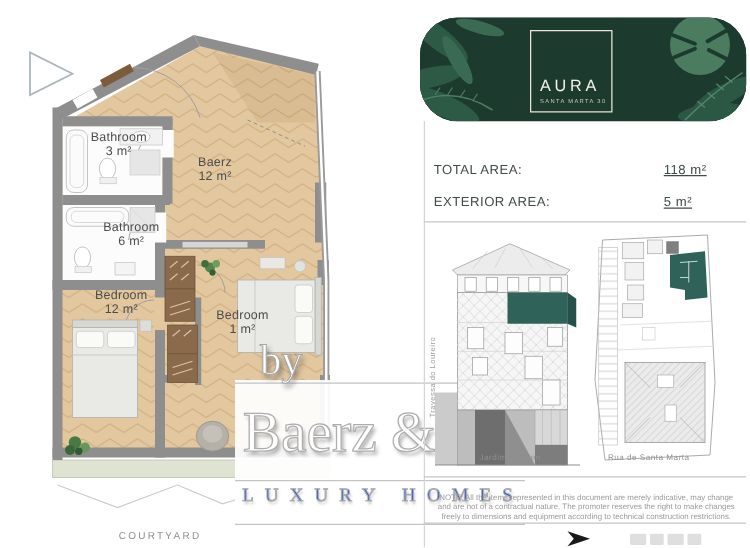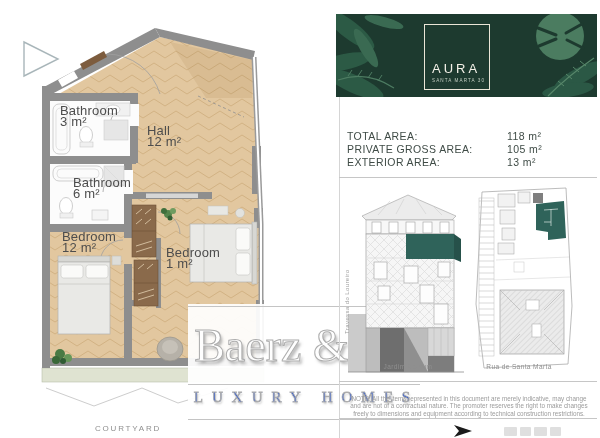--- a/index.html
+++ b/index.html
@@ -1,45 +1,45 @@
 <!DOCTYPE html>
 <html><head>
 <meta charset="utf-8">
 <style>
   html,body{margin:0;padding:0;background:#fff;}
   .stage{position:relative;width:600px;height:438px;background:#ffffff;overflow:hidden;
          font-family:"Liberation Sans",sans-serif;}
   .abs{position:absolute;}
 
   
-  .room-label{position:absolute;color:#4d4d4d;font-size:13px;line-height:10.5px;letter-spacing:.2px;}
+  .room-label{position:absolute;text-align:center;color:#4d4d4d;font-size:10px;line-height:10.5px;letter-spacing:.2px;}
   .courtyard{position:absolute;left:95px;top:424px;width:95px;text-align:left;font-size:8px;
              letter-spacing:1.8px;color:#8f8f8f;}
 
   
   .wm-box{position:absolute;left:188px;top:304px;width:232px;height:118px;background:rgba(255,255,255,.93);}
   .wm-rule{position:absolute;left:188px;width:232px;height:1px;background:#c4c4c4;}
   .wm-brand{position:absolute;left:188px;top:309px;width:232px;height:74px;line-height:74px;text-align:center;
             font-family:"Liberation Serif",serif;font-size:46px;color:#fefefe;
             -webkit-text-stroke:1px #adadad;text-shadow:2px 3px 3px rgba(110,110,110,.5);}
   .wm-tag{position:absolute;left:188px;top:389px;width:232px;text-align:center;
           font-family:"Liberation Serif",serif;font-size:15px;letter-spacing:9px;padding-left:5px;box-sizing:border-box;
           color:#1d4ed8;-webkit-text-stroke:.8px #adadad;text-shadow:1px 2px 2px rgba(110,110,110,.45);}
   .wm-by{position:absolute;left:208px;top:270px;font-family:"Liberation Serif",serif;font-size:34px;color:#ffffff;
          -webkit-text-stroke:.8px #a5a5a5;text-shadow:2px 3px 4px rgba(80,80,80,.75);}
 
   
-  .banner{position:absolute;left:336px;top:14px;width:261px;height:83px;background:#1d3a2f;overflow:hidden;}
+  .banner{position:absolute;left:336px;top:14px;width:261px;height:83px;background:#1d3a2f;overflow:hidden;border-radius:30px;}
   .logo-frame{position:absolute;left:88px;top:10px;width:64px;height:64px;border:1px solid #eae5d7;}
   .logo-text{position:absolute;left:7px;top:36px;font-size:13px;letter-spacing:3px;color:#f4f1e8;}
   .logo-sub{position:absolute;left:7px;top:53px;font-size:4.6px;letter-spacing:1.1px;color:#c2cdc1;}
   .panel-vline{position:absolute;left:339px;top:97px;width:1px;height:341px;background:#d5d5d5;}
   .unit-title{position:absolute;left:347px;top:110px;font-size:13px;font-weight:bold;color:#2d5850;letter-spacing:.4px;}
   .area-row{position:absolute;left:347px;width:245px;height:13px;font-size:10.5px;color:#3f4b46;letter-spacing:.4px;}
-  .area-row .av{position:absolute;left:160px;top:0;}
+  .area-row .av{position:absolute;left:184px;top:0;text-decoration:underline;}
   .hdiv{position:absolute;left:339px;width:258px;height:1px;background:#c6c6c6;}
   .street-label{position:absolute;left:344px;top:334px;transform:rotate(-90deg);transform-origin:0 0;
                 white-space:nowrap;font-size:6px;color:#9c9c9c;letter-spacing:.4px;}
   .cap{position:absolute;top:363px;text-align:center;font-size:6.5px;color:#8f8f8f;letter-spacing:.4px;}
   .cap1{left:367px;width:82px;}
   .cap2{left:467px;width:104px;}
   .disclaimer{position:absolute;left:347px;top:395px;width:244px;font-size:6.3px;line-height:7.4px;
               color:#9b9b9b;text-align:center;}
 </style>
 </head>
@@ -186,41 +186,42 @@
       <rect x="60" y="213" width="13" height="5" fill="#f0f0f0" stroke="#c3c3c3" stroke-width="0.5"></rect>
       <rect x="92" y="210" width="16" height="10" fill="#f4f4f4" stroke="#c3c3c3" stroke-width="0.6"></rect>
     </g>
   </svg>
 
   <div class="room-label" style="left:60px;top:106px;width:70px">
     <div>Bathroom</div>
     <div>3 m²</div>
   </div>
   <div class="room-label" style="left:147px;top:126px;width:50px">
-    <div>Hall</div>
+    <div>Baerz</div>
     <div>12 m²</div>
   </div>
   <div class="room-label" style="left:73px;top:178px;width:64px">
     <div>Bathroom</div>
     <div>6 m²</div>
   </div>
   <div class="room-label" style="left:62px;top:232px;width:70px">
     <div>Bedroom</div>
     <div>12 m²</div>
   </div>
   <div class="room-label" style="left:166px;top:248px;width:56px">
     <div>Bedroom</div>
     <div>1 m²</div>
   </div>
   <div class="courtyard">COURTYARD</div>
 
   <div class="wm-box"></div>
   <div class="wm-rule" style="top:306px"></div>
   <div class="wm-rule" style="top:384px"></div>
   <div class="wm-rule" style="top:419px"></div>
+  <div class="wm-by">by</div>
   <div class="wm-brand">Baerz &amp; Co</div>
   <div class="wm-tag">LUXURY HOMES</div>
 
   <div class="banner">
     <svg class="abs" style="left:0;top:0" width="261" height="83" viewBox="0 0 261 83">
       <rect width="261" height="83" fill="#1d3a2f"></rect>
       <g fill="#2c5a45">
         <ellipse cx="14" cy="16" rx="30" ry="9" transform="rotate(38 14 16)"></ellipse>
         <ellipse cx="8" cy="48" rx="28" ry="8" transform="rotate(-12 8 48)"></ellipse>
         <ellipse cx="18" cy="70" rx="32" ry="9" transform="rotate(24 18 70)"></ellipse>
@@ -260,27 +261,23 @@
       <div class="logo-sub">SANTA MARTA 30</div>
     </div>
   </div>
 
   <div class="panel-vline"></div>
 
   <div class="area-row" style="top:130px">
     <span class="al">TOTAL AREA:</span>
     <span class="av">118 m²</span>
   </div>
-  <div class="area-row" style="top:143px">
-    <span class="al">PRIVATE GROSS AREA:</span>
-    <span class="av">105 m²</span>
-  </div>
   <div class="area-row" style="top:156px">
     <span class="al">EXTERIOR AREA:</span>
-    <span class="av">13 m²</span>
+    <span class="av">5 m²</span>
   </div>
 
   <div class="hdiv" style="top:177px"></div>
 
   <svg class="abs" style="left:348px;top:186px" width="248" height="192" viewBox="0 0 248 192">
     <defs>
       <pattern id="xl" width="9" height="9" patternUnits="userSpaceOnUse">
         <path d="M0,0 L9,9 M9,0 L0,9" stroke="#dcdcdc" stroke-width="0.7"></path>
       </pattern>
       <pattern id="rows" width="6" height="6" patternUnits="userSpaceOnUse">

